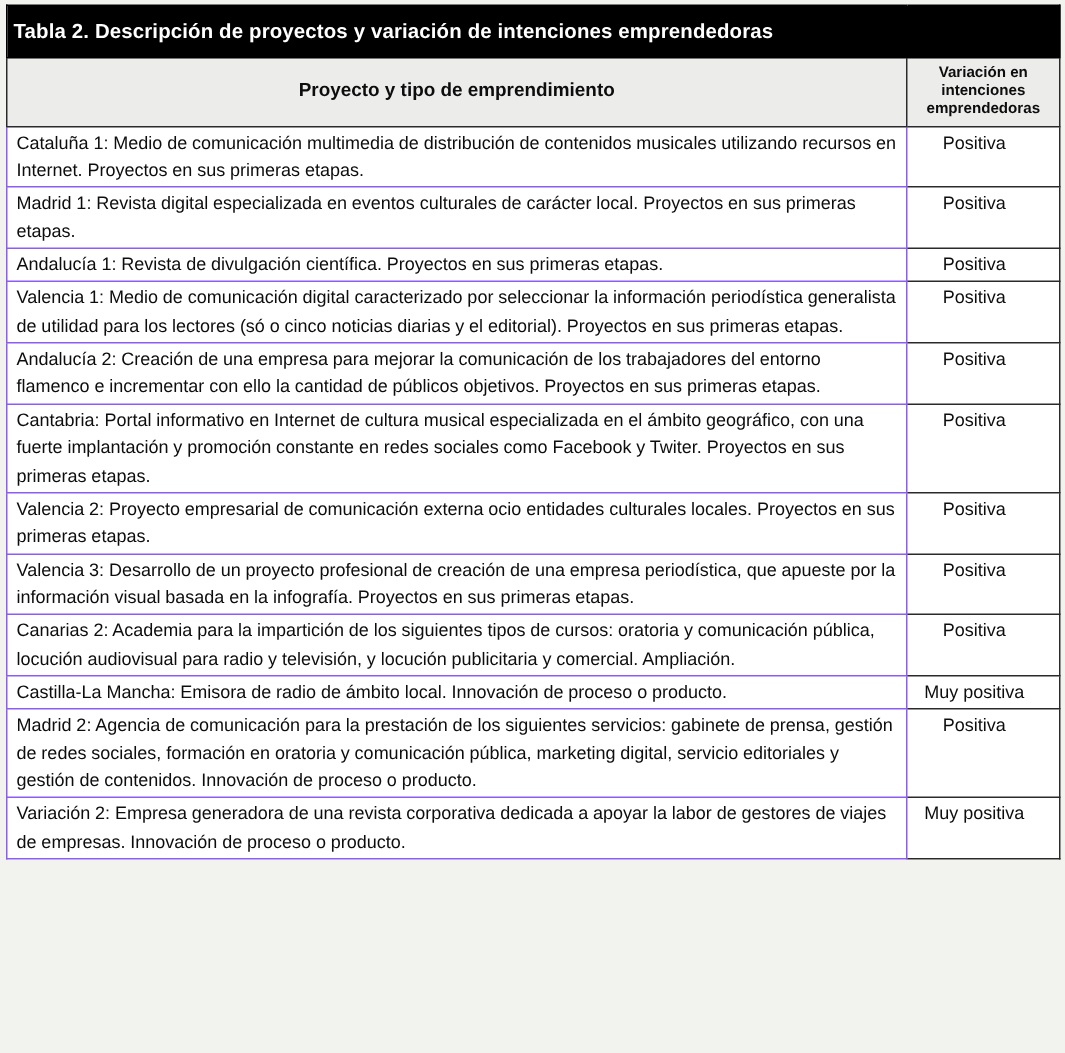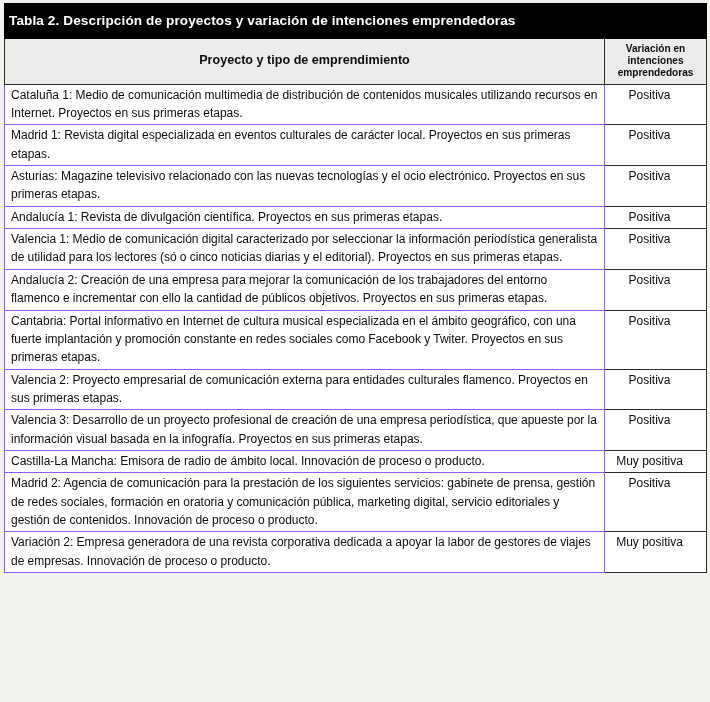--- a/index.html
+++ b/index.html
@@ -111,45 +111,45 @@
     <tbody id="tbody">
         <tr>
           <td class="desc">Cataluña 1: Medio de comunicación multimedia de distribución de contenidos musicales utilizando recursos en Internet. Proyectos en sus primeras etapas.</td>
           <td class="var">Positiva</td>
         </tr>
         <tr>
           <td class="desc">Madrid 1: Revista digital especializada en eventos culturales de carácter local. Proyectos en sus primeras etapas.</td>
           <td class="var">Positiva</td>
         </tr>
         <tr>
-          <td class="desc">Asturias: Magazine televisivo relacionado con las nuevas tecnologías y el ocio electrónico. Proyectos en sus primeras etapas.</td>
-          <td class="var">Positiva</td>
-        </tr>
-        <tr>
           <td class="desc">Andalucía 1: Revista de divulgación científica. Proyectos en sus primeras etapas.</td>
           <td class="var">Positiva</td>
         </tr>
         <tr>
           <td class="desc">Valencia 1: Medio de comunicación digital caracterizado por seleccionar la información periodística generalista de utilidad para los lectores (só o cinco noticias diarias y el editorial). Proyectos en sus primeras etapas.</td>
           <td class="var">Positiva</td>
         </tr>
         <tr>
           <td class="desc">Andalucía 2: Creación de una empresa para mejorar la comunicación de los trabajadores del entorno flamenco e incrementar con ello la cantidad de públicos objetivos. Proyectos en sus primeras etapas.</td>
           <td class="var">Positiva</td>
         </tr>
         <tr>
           <td class="desc">Cantabria: Portal informativo en Internet de cultura musical especializada en el ámbito geográfico, con una fuerte implantación y promoción constante en redes sociales como Facebook y Twiter. Proyectos en sus primeras etapas.</td>
           <td class="var">Positiva</td>
         </tr>
         <tr>
-          <td class="desc">Valencia 2: Proyecto empresarial de comunicación externa para entidades culturales flamenco. Proyectos en sus primeras etapas.</td>
+          <td class="desc">Valencia 2: Proyecto empresarial de comunicación externa ocio entidades culturales locales. Proyectos en sus primeras etapas.</td>
           <td class="var">Positiva</td>
         </tr>
         <tr>
           <td class="desc">Valencia 3: Desarrollo de un proyecto profesional de creación de una empresa periodística, que apueste por la información visual basada en la infografía. Proyectos en sus primeras etapas.</td>
+          <td class="var">Positiva</td>
+        </tr>
+        <tr>
+          <td class="desc">Canarias 2: Academia para la impartición de los siguientes tipos de cursos: oratoria y comunicación pública, locución audiovisual para radio y televisión, y locución publicitaria y comercial. Ampliación.</td>
           <td class="var">Positiva</td>
         </tr>
         <tr>
           <td class="desc">Castilla-La Mancha: Emisora de radio de ámbito local. Innovación de proceso o producto.</td>
           <td class="var">Muy positiva</td>
         </tr>
         <tr>
           <td class="desc">Madrid 2: Agencia de comunicación para la prestación de los siguientes servicios: gabinete de prensa, gestión de redes sociales, formación en oratoria y comunicación pública, marketing digital, servicio editoriales y gestión de contenidos. Innovación de proceso o producto.</td>
           <td class="var">Positiva</td>
         </tr>

